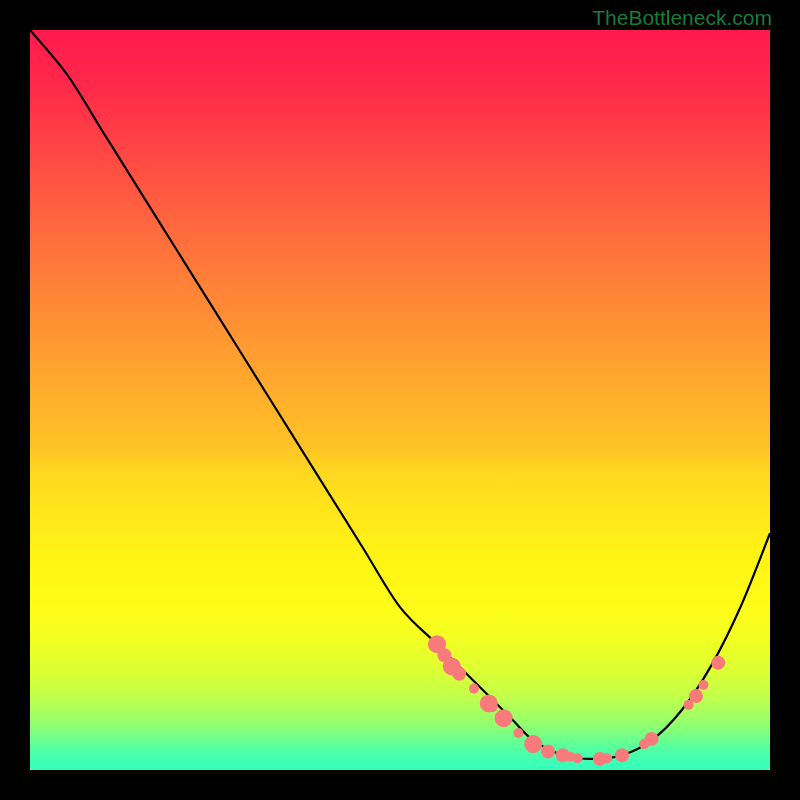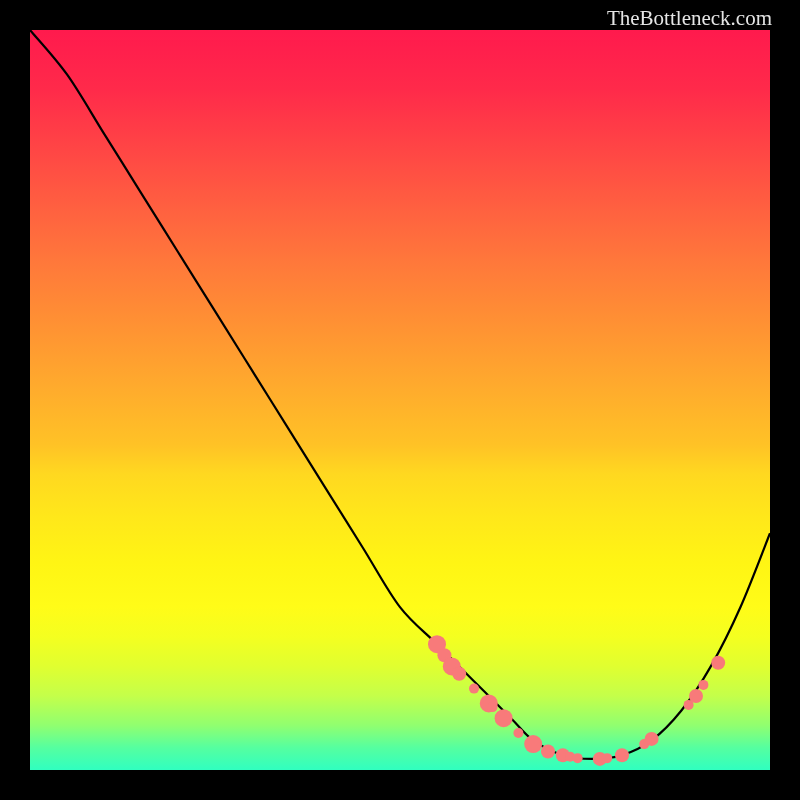--- a/index.html
+++ b/index.html
@@ -25,24 +25,23 @@
       #e0ff30 86%,
       #c4ff4a 90%,
       #90ff70 94%,
       #55ffa0 97%,
       #30ffc0 100%
     );
   }
   .watermark {
     position: absolute;
     top: 6px; right: 28px;
-    color: #e5e5e5;
+    color: #15803d;
     font-size: 21px;
     font-weight: 500;
-    font-family: Liberation Serif, serif;
   }
   svg.overlay {
     position: absolute;
     left: 30px; top: 30px;
     width: 740px; height: 740px;
   }
 </style>
 </head>
 <body>
 

